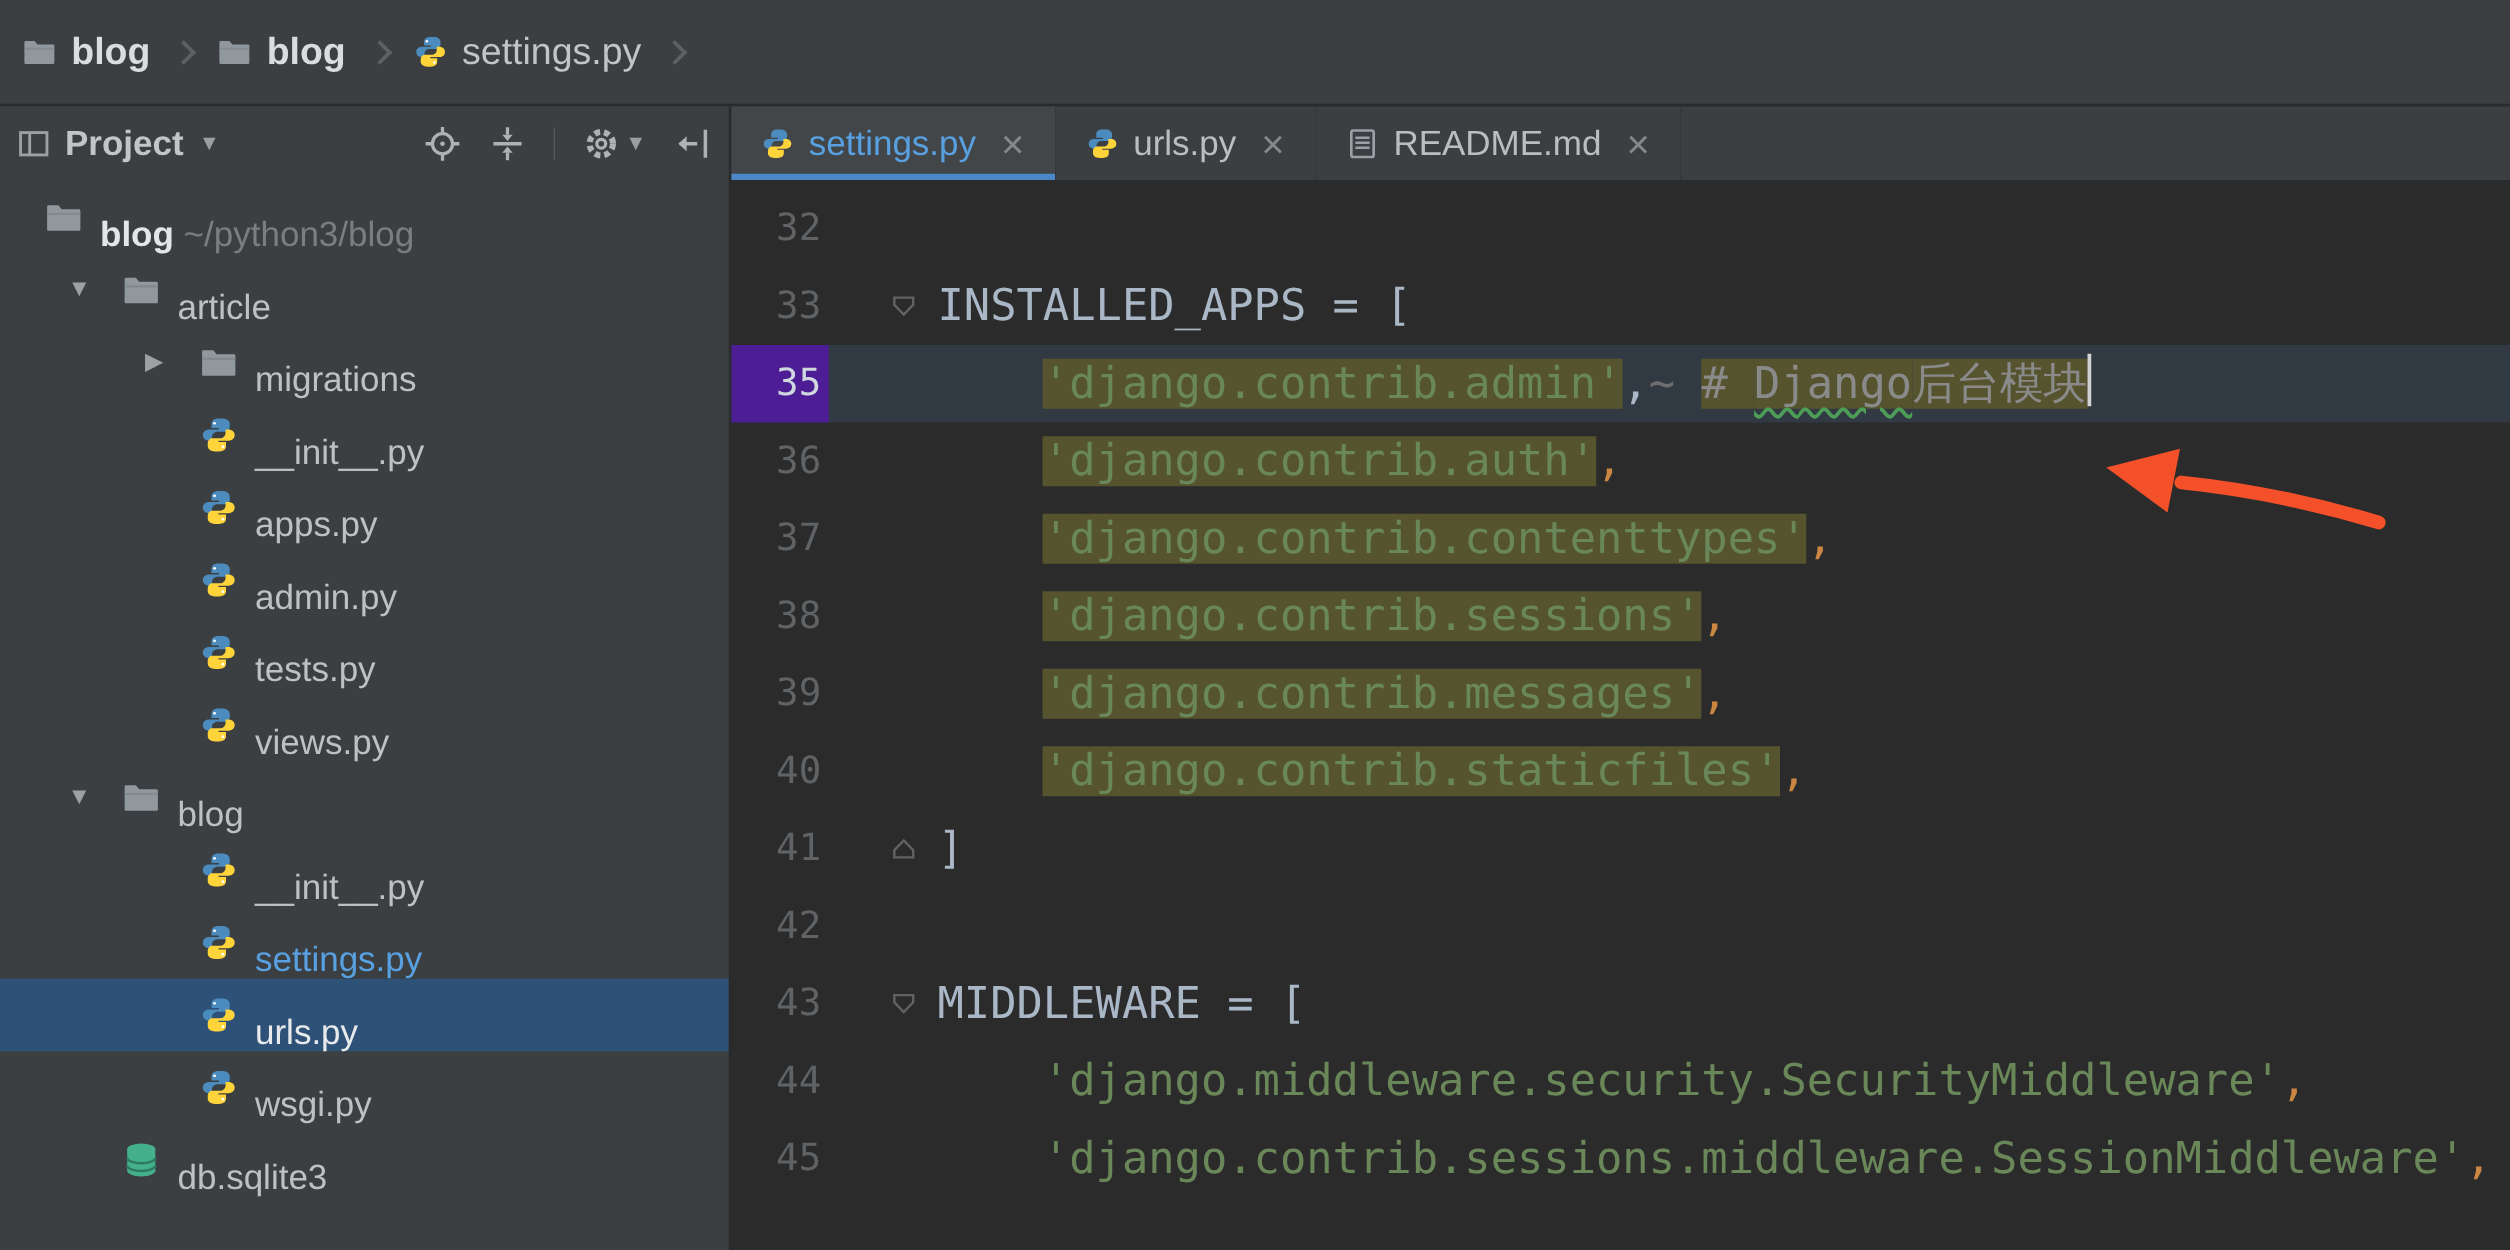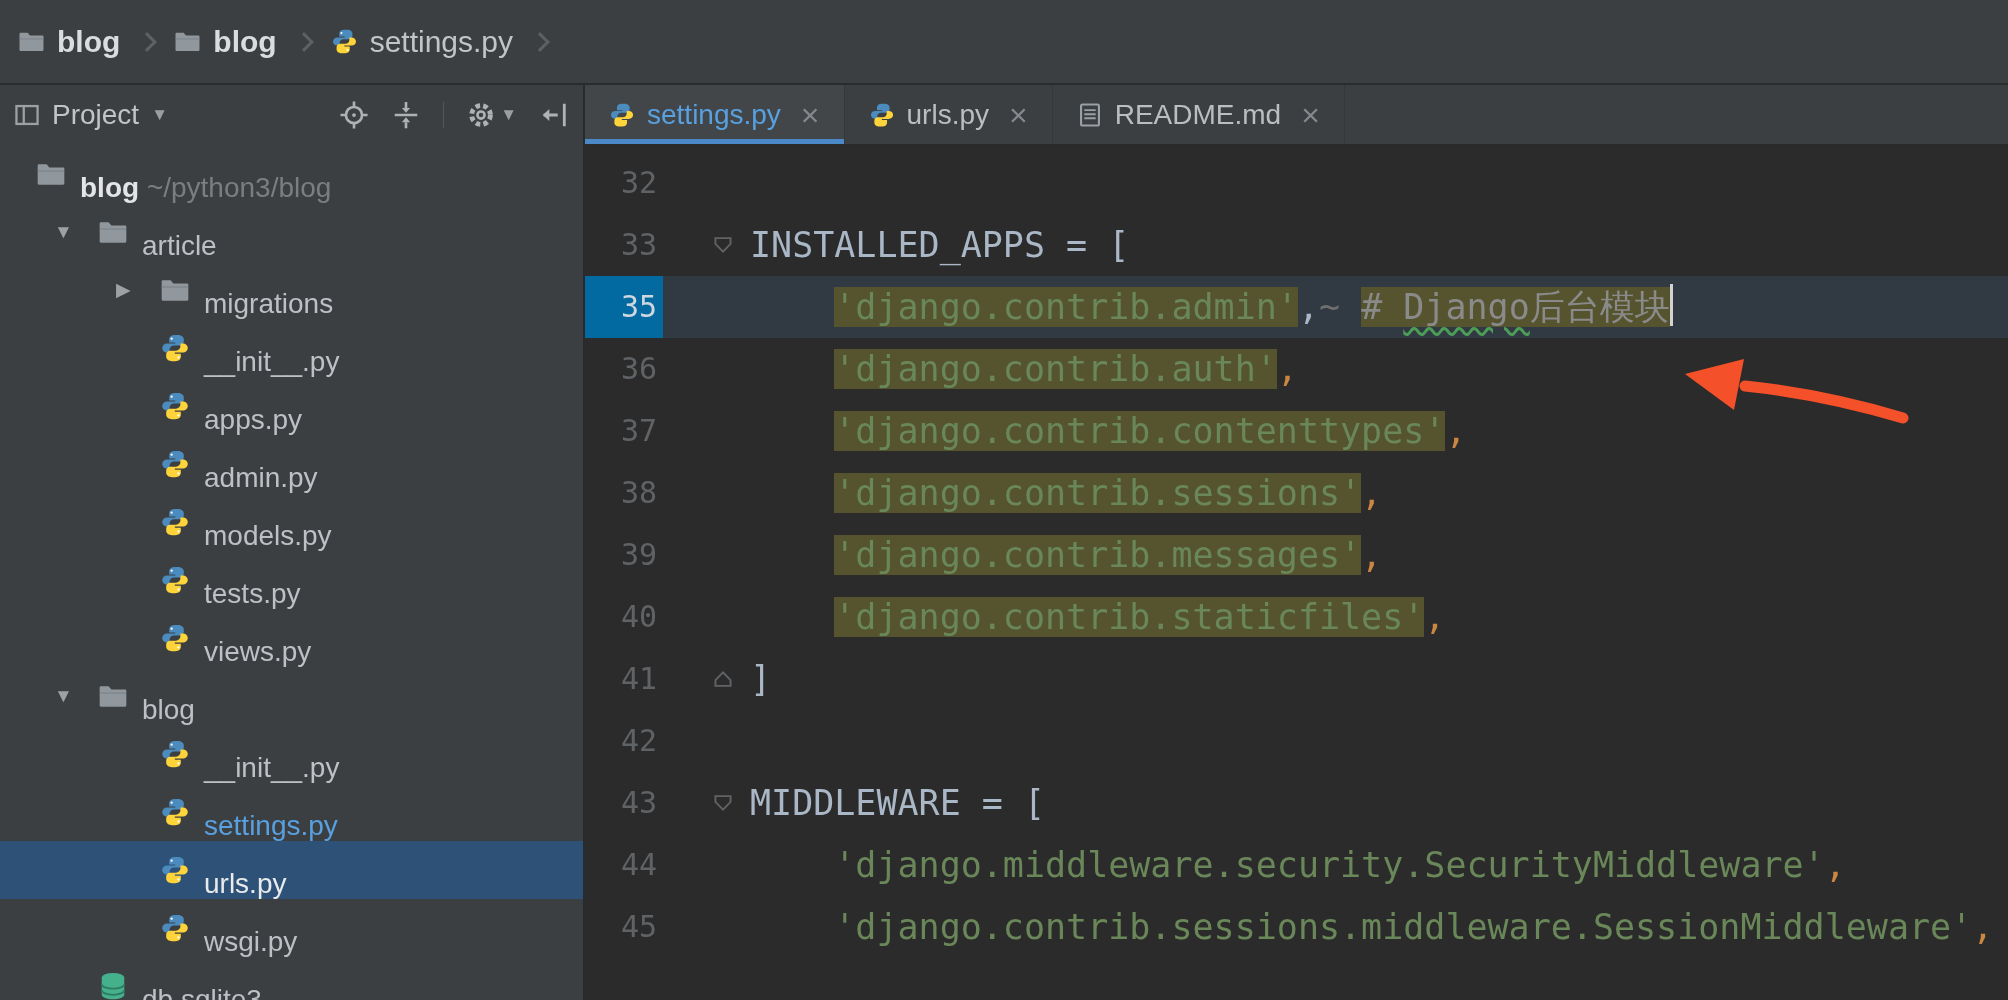--- a/index.html
+++ b/index.html
@@ -14,21 +14,21 @@
   .crumb-label.bold { font-weight:bold; color:#dadcde; }
   .crumb-label.plain { color:#c2c4c6; }
   .chev { width:14px; height:14px; border-top:3px solid #5d6163; border-right:3px solid #5d6163;
           transform:rotate(45deg); margin:0 20px; flex:none; }
   .c-icon svg { display:block; }
 
   
   #project-panel { position:absolute; left:0; top:85px; width:585px; bottom:0;
                    background:#3c3f41; border-right:2px solid #282b2d; overflow:hidden; }
   #panel-header { height:60px; display:flex; align-items:center; padding:17px 14px; gap:12px;
-                  font-size:28px; color:#c2c5c7; }
+                  font-size:28px; color:#c2c5c7;font-weight:bold; }
   .ph-caret { font-size:17px; color:#9b9ea1; }
   #panel-toolbar { margin-left:auto; display:flex; align-items:center; gap:22px; }
   .tool-icon { display:flex; align-items:center; gap:4px; }
   .tool-icon svg { display:block; }
   .sep { width:1px; height:26px; background:#54575a; }
 
   #tree { position:relative; }
   .tree-row { position:relative; height:58px; font-size:28px; color:#bdc1c5; width:100%; }
   .tree-row.selected { background:#2d5177; color:#e8eaec; }
   .t-arrow { position:absolute; top:0; line-height:58px; font-size:19px; color:#9da1a4; }
@@ -49,21 +49,21 @@
   .tab.active::after { content:""; position:absolute; left:0; right:0; bottom:0; height:5px; background:#4a88c7; }
   .tab-close { color:#85898d; font-size:32px; margin-left:8px; line-height:1; }
   .tab-icon svg { display:block; }
 
   #code { position:absolute; left:0; top:61px; right:0; bottom:0; padding-top:6px;
           font-family:"DejaVu Sans Mono", "DejaVu Sans", monospace; font-size:35px; }
   .line { display:flex; height:62px; line-height:62px; }
   .line.current { background:#313a43; }
   .gutter-num { width:78px; flex:none; text-align:right; padding-right:6px;
                 color:#606366; font-size:30px; }
-  .line.current .gutter-num { background:#0369a1; color:#ced6de;padding-left:24px; }
+  .line.current .gutter-num { background:#4c1d95; color:#ced6de;padding-left:24px; }
   .fold-col { width:87px; flex:none; display:flex; align-items:center; justify-content:flex-end;
               padding-right:16px; }
   .code-text { white-space:pre; color:#a9b7c6;text-align:center; }
   .code-text .code  { color:#a9b7c6; }
   .code-text .str   { color:#6a8759; }
   .code-text .com   { color:#8a8a8a; }
   .code-text .comma { color:#cb8742; }
   .code-text .ws    { color:#6e6e6e; }
   .code-text .hl    { background:#55542e; }
   .squiggle { text-decoration:underline wavy #4c9e57 2.5px; text-underline-offset:8px; }
@@ -214,31 +214,20 @@
       </div>
       <div class="tree-row">
         <span class="t-icon" style="left:160px">
           <svg viewBox="0 0 16 16" width="30" height="30">
             <path fill="#4b8bbe" d="M7.9 1c-1.9 0-3 .9-3 2.3V5h3.2v.6H3.9C2.3 5.6 1.2 6.6 1.2 8s1.1 2.4 2.7 2.4h1.2V8.9c0-1.3 1.1-2.3 2.4-2.3h3.1c1.2 0 2.1-.9 2.1-2.1V3.3C12.7 1.9 11.2 1 9.6 1z"></path>
             <path fill="#ffd43b" d="M8.1 15c1.9 0 3-.9 3-2.3V11H7.9v-.6h4.2c1.6 0 2.7-1 2.7-2.4S13.7 5.6 12.1 5.6h-1.2v1.5c0 1.3-1.1 2.3-2.4 2.3H5.4c-1.2 0-2.1.9-2.1 2.1v1.2C3.3 14.1 4.8 15 6.4 15z"></path>
             <circle cx="6.2" cy="3" r=".6" fill="#fff"></circle>
             <circle cx="9.8" cy="13" r=".6" fill="#fff"></circle>
           </svg>
         </span>
-        <span class="t-label" style="left:204px">models.py</span>
-      </div>
-      <div class="tree-row">
-        <span class="t-icon" style="left:160px">
-          <svg viewBox="0 0 16 16" width="30" height="30">
-            <path fill="#4b8bbe" d="M7.9 1c-1.9 0-3 .9-3 2.3V5h3.2v.6H3.9C2.3 5.6 1.2 6.6 1.2 8s1.1 2.4 2.7 2.4h1.2V8.9c0-1.3 1.1-2.3 2.4-2.3h3.1c1.2 0 2.1-.9 2.1-2.1V3.3C12.7 1.9 11.2 1 9.6 1z"></path>
-            <path fill="#ffd43b" d="M8.1 15c1.9 0 3-.9 3-2.3V11H7.9v-.6h4.2c1.6 0 2.7-1 2.7-2.4S13.7 5.6 12.1 5.6h-1.2v1.5c0 1.3-1.1 2.3-2.4 2.3H5.4c-1.2 0-2.1.9-2.1 2.1v1.2C3.3 14.1 4.8 15 6.4 15z"></path>
-            <circle cx="6.2" cy="3" r=".6" fill="#fff"></circle>
-            <circle cx="9.8" cy="13" r=".6" fill="#fff"></circle>
-          </svg>
-        </span>
         <span class="t-label" style="left:204px">tests.py</span>
       </div>
       <div class="tree-row">
         <span class="t-icon" style="left:160px">
           <svg viewBox="0 0 16 16" width="30" height="30">
             <path fill="#4b8bbe" d="M7.9 1c-1.9 0-3 .9-3 2.3V5h3.2v.6H3.9C2.3 5.6 1.2 6.6 1.2 8s1.1 2.4 2.7 2.4h1.2V8.9c0-1.3 1.1-2.3 2.4-2.3h3.1c1.2 0 2.1-.9 2.1-2.1V3.3C12.7 1.9 11.2 1 9.6 1z"></path>
             <path fill="#ffd43b" d="M8.1 15c1.9 0 3-.9 3-2.3V11H7.9v-.6h4.2c1.6 0 2.7-1 2.7-2.4S13.7 5.6 12.1 5.6h-1.2v1.5c0 1.3-1.1 2.3-2.4 2.3H5.4c-1.2 0-2.1.9-2.1 2.1v1.2C3.3 14.1 4.8 15 6.4 15z"></path>
             <circle cx="6.2" cy="3" r=".6" fill="#fff"></circle>
             <circle cx="9.8" cy="13" r=".6" fill="#fff"></circle>
           </svg>

